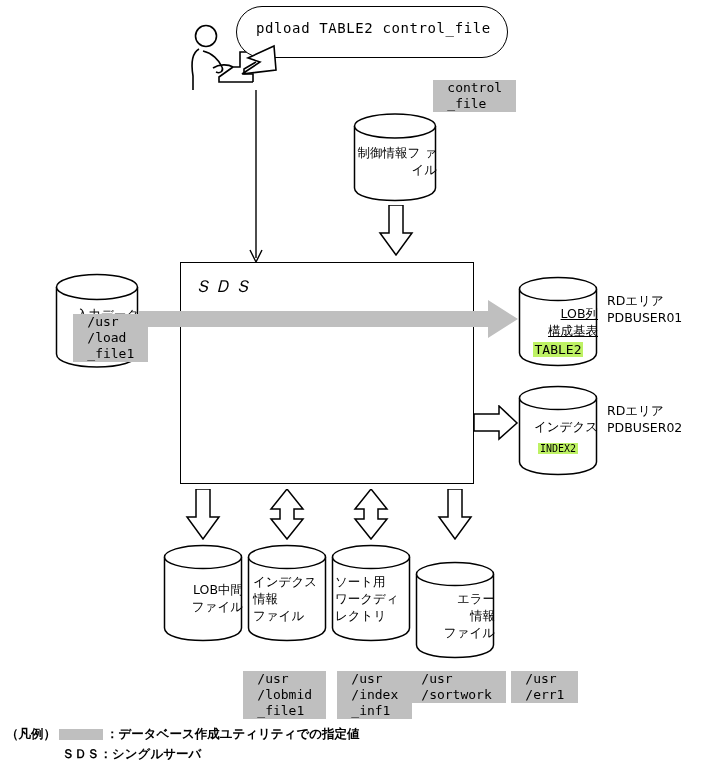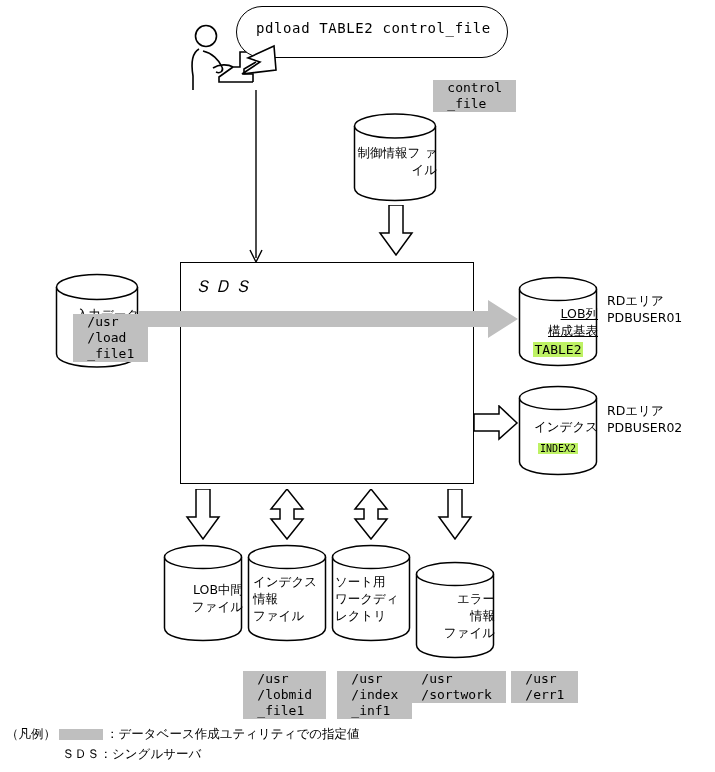--- a/index.html
+++ b/index.html
@@ -50,21 +50,21 @@
   .pathlbl{
     font-family:"DejaVu Sans Mono","Liberation Mono",monospace;
     font-size:13px;line-height:16px;white-space:pre;
   }
   .pathlbl span{background:#bfbfbf;display:inline-block;padding:0 14px;margin-left:40px;}
 
   .rdlbl{font-size:12.5px;line-height:17px;white-space:pre;}
 
   
   .legend{left:6px;top:724px;font-size:12.5px;line-height:20px;}
-  .legend-row{display:flex;align-items:center;white-space:pre;}
+  .legend-row{display:flex;align-items:center;white-space:pre;font-weight:bold;}
   .legend-swatch{
     display:inline-block;width:44px;height:11px;background:#bfbfbf;
     margin:0 3px;
   }
 </style>
 </head>
 <body>
 
 <div class="stage">
 

